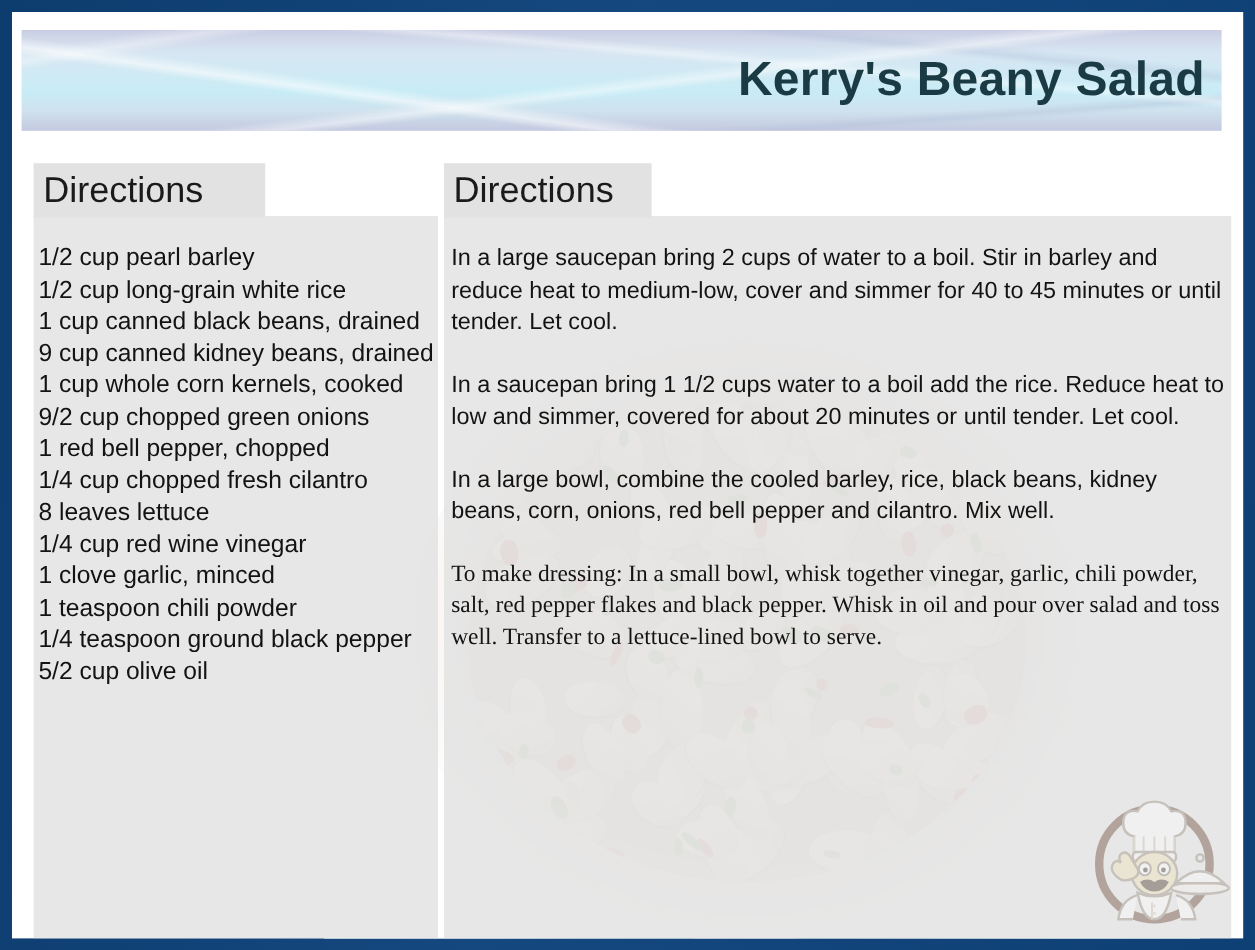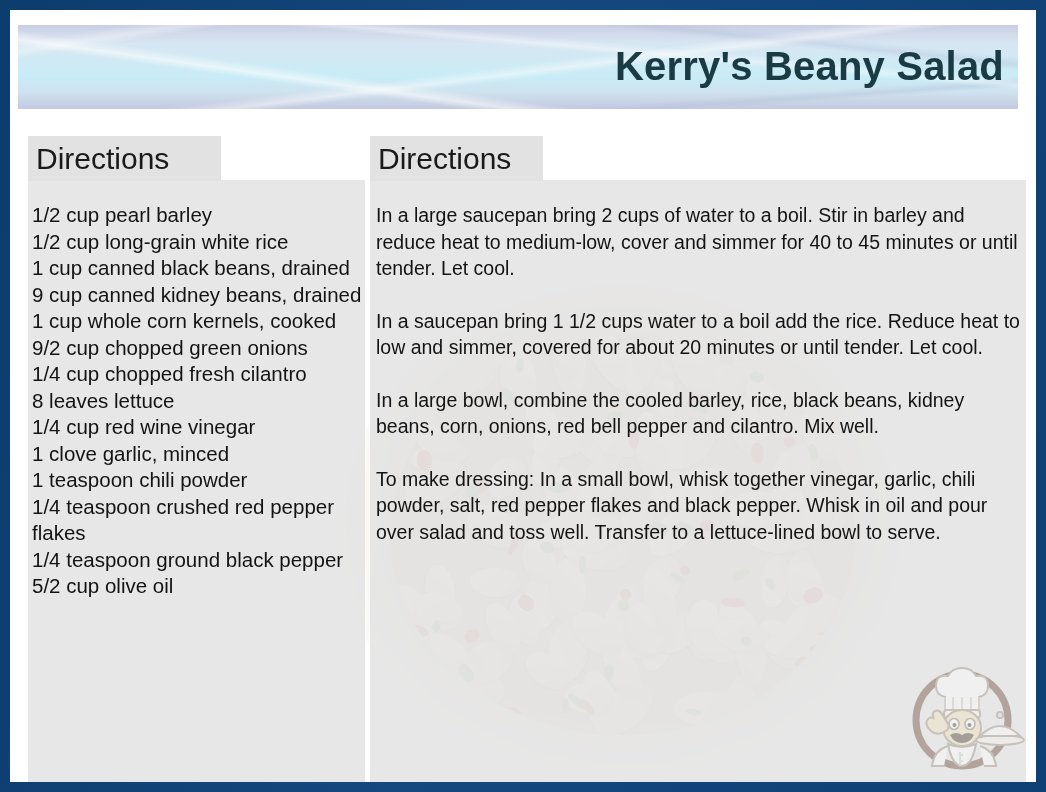--- a/index.html
+++ b/index.html
@@ -194,20 +194,21 @@
     top: 192px;
     width: 652px;
     font-size: 19.5px;
     line-height: 26.5px;
   }
   .direction-para {
     margin: 0 0 26px 0;
   }
   .direction-para:last-child {
     margin-bottom: 0;
+    font-family: Liberation Serif, serif;
   }
 
   
   .chef-logo {
     position: absolute;
     right: 8px;
     bottom: 4px;
     width: 132px;
     height: 132px;
     opacity: 0.42;
@@ -407,26 +408,26 @@
       <span class="tab-label">Directions</span>
     </div>
 
     <div class="col-text ingredients-list" id="ingredients-host">
         <div class="ingredient-line">1/2 cup pearl barley</div>
         <div class="ingredient-line">1/2 cup long-grain white rice</div>
         <div class="ingredient-line">1 cup canned black beans, drained</div>
         <div class="ingredient-line">9 cup canned kidney beans, drained</div>
         <div class="ingredient-line">1 cup whole corn kernels, cooked</div>
         <div class="ingredient-line">9/2 cup chopped green onions</div>
+        <div class="ingredient-line">1 red bell pepper, chopped</div>
         <div class="ingredient-line">1/4 cup chopped fresh cilantro</div>
         <div class="ingredient-line">8 leaves lettuce</div>
         <div class="ingredient-line">1/4 cup red wine vinegar</div>
         <div class="ingredient-line">1 clove garlic, minced</div>
         <div class="ingredient-line">1 teaspoon chili powder</div>
-        <div class="ingredient-line">1/4 teaspoon crushed red pepper flakes</div>
         <div class="ingredient-line">1/4 teaspoon ground black pepper</div>
         <div class="ingredient-line">5/2 cup olive oil</div>
       </div>
 
     <div class="col-text directions-body" id="directions-host">
         <p class="direction-para">In a large saucepan bring 2 cups of water to a boil. Stir in barley and reduce heat to medium-low, cover and simmer for 40 to 45 minutes or until tender. Let cool.</p>
         <p class="direction-para">In a saucepan bring 1 1/2 cups water to a boil add the rice. Reduce heat to low and simmer, covered for about 20 minutes or until tender. Let cool.</p>
         <p class="direction-para">In a large bowl, combine the cooled barley, rice, black beans, kidney beans, corn, onions, red bell pepper and cilantro. Mix well.</p>
         <p class="direction-para">To make dressing: In a small bowl, whisk together vinegar, garlic, chili powder, salt, red pepper flakes and black pepper. Whisk in oil and pour over salad and toss well. Transfer to a lettuce-lined bowl to serve.</p>
       </div>

